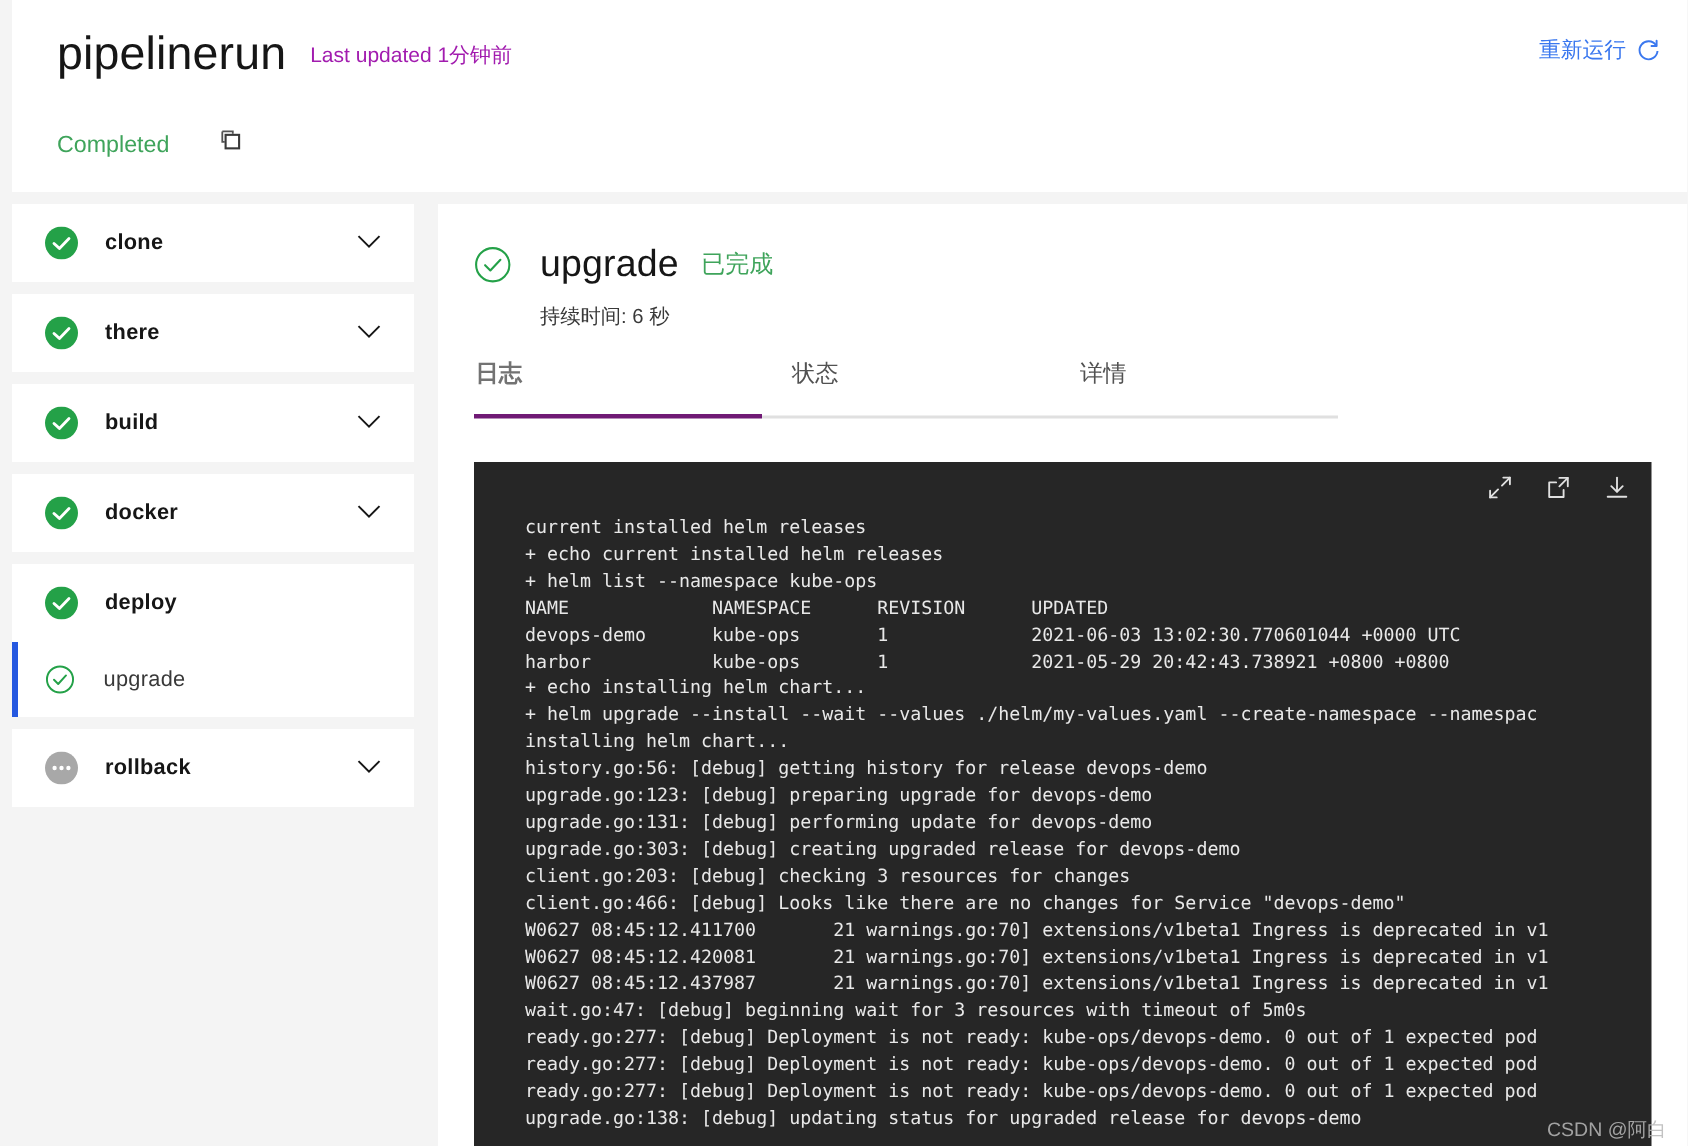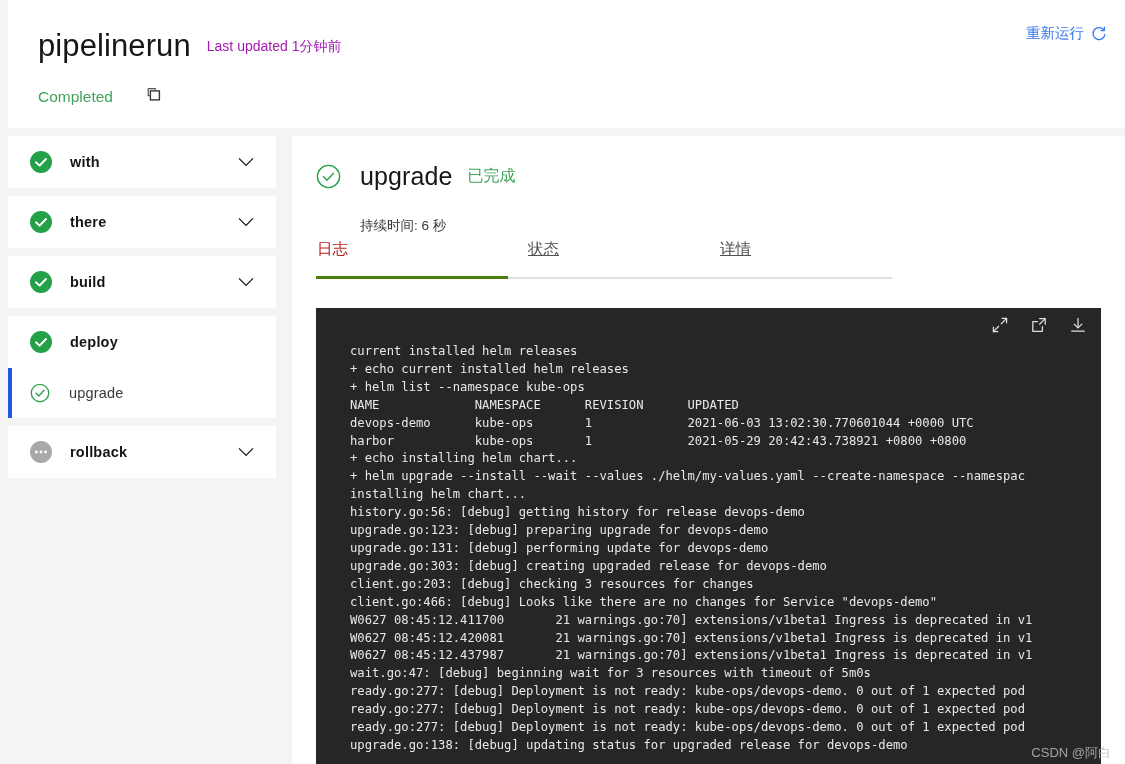--- a/index.html
+++ b/index.html
@@ -11,21 +11,21 @@
   }
   .page { position: relative; width: 1125px; height: 764px; background: #f4f4f4; }
 
   
   .header {
     position: absolute; left: 8px; top: 0; width: 1117px; height: 128px;
     background: #ffffff;
   }
   .header-top {
     position: absolute; left: 30px; top: 16px; right: 16px; height: 50px;
-    display: flex; align-items: flex-end;
+    display: flex; align-items: flex-start;
   }
   .run-title {
     font-size: 31px; font-weight: 300; color: #161616; letter-spacing: 0.1px;
     line-height: 40px;
   }
   .last-updated {
     font-size: 14px; color: #a21caf; margin-left: 16px; line-height: 40px;
   }
   .rerun {
     position: absolute; right: 18px; top: 24px;
@@ -83,32 +83,32 @@
     background: #ffffff;
   }
   .step-head { position: absolute; left: 24px; top: 26px; display: flex; align-items: center; }
   .step-head .big-icon { width: 25px; height: 25px; display: block; }
   .step-head .name {
     margin-left: 19px; font-size: 25px; font-weight: 400; color: #161616;
     letter-spacing: 0.1px;
   }
   .step-head .state { margin-left: 15px; font-size: 16px; color: #3fa45b; }
   .duration {
-    position: absolute; left: 68px; top: 81px;
+    position: absolute; left: 68px; top: 66px;
     font-size: 13.5px; color: #393939;
   }
 
   .tabs { position: absolute; left: 24px; top: 103px; width: 576px; height: 40px; display: flex; }
   .tab {
     width: 192px; height: 40px; font-size: 15.5px; color: #525252;
     border-bottom: 2px solid #e0e0e0; cursor: pointer;
     padding-left: 1px; display: flex; align-items: flex-start;
   }
-  .tab.active { color: #b91c1c; font-weight: 400; border-bottom: 3px solid #4d7c0f; }
-  .tab:nth-child(2), .tab:nth-child(3) { padding-left: 20px; text-decoration: underline; }
+  .tab.active { color: #737373; font-weight: 700; border-bottom: 3px solid #701a75; }
+  .tab:nth-child(2), .tab:nth-child(3) { padding-left: 20px; }
 
   .logwrap {
     position: absolute; left: 24px; top: 172px; width: 785px; height: 456px;
     background: #262626; overflow: hidden;
   }
   .log-tools {
     position: absolute; right: 14px; top: 8px; display: flex; gap: 21px;
     align-items: center;
   }
   .log-tools .tool { cursor: pointer; display: block; }
@@ -161,21 +161,21 @@
     <div class="sidebar">
 
       <div class="task-card">
         <div class="task-row">
           <span class="st-icon">
             <svg width="22" height="22" viewBox="0 0 22 22">
                 <circle cx="11" cy="11" r="11" fill="#24a148"></circle>
                 <polyline points="6,11.3 9.6,14.6 16,8" fill="none" stroke="#fff" stroke-width="1.9" stroke-linecap="round" stroke-linejoin="round"></polyline>
               </svg>
           </span>
-          <span class="t-label">with</span>
+          <span class="t-label">clone</span>
           <span class="chev">
             <svg width="16" height="10" viewBox="0 0 16 10">
                 <polyline points="1,1.4 8,8.4 15,1.4" fill="none" stroke="#161616" stroke-width="1.3"></polyline>
               </svg>
           </span>
         </div>
       </div>
 
       <div class="task-card">
         <div class="task-row">
@@ -204,20 +204,36 @@
           </span>
           <span class="t-label">build</span>
           <span class="chev">
             <svg width="16" height="10" viewBox="0 0 16 10">
                 <polyline points="1,1.4 8,8.4 15,1.4" fill="none" stroke="#161616" stroke-width="1.3"></polyline>
               </svg>
           </span>
         </div>
       </div>
 
+      <div class="task-card">
+        <div class="task-row">
+          <span class="st-icon">
+            <svg width="22" height="22" viewBox="0 0 22 22">
+                <circle cx="11" cy="11" r="11" fill="#24a148"></circle>
+                <polyline points="6,11.3 9.6,14.6 16,8" fill="none" stroke="#fff" stroke-width="1.9" stroke-linecap="round" stroke-linejoin="round"></polyline>
+              </svg>
+          </span>
+          <span class="t-label">docker</span>
+          <span class="chev">
+            <svg width="16" height="10" viewBox="0 0 16 10">
+                <polyline points="1,1.4 8,8.4 15,1.4" fill="none" stroke="#161616" stroke-width="1.3"></polyline>
+              </svg>
+          </span>
+        </div>
+      </div>
 
       <div class="task-card">
         <div class="task-row">
           <span class="st-icon">
             <svg width="22" height="22" viewBox="0 0 22 22">
                 <circle cx="11" cy="11" r="11" fill="#24a148"></circle>
                 <polyline points="6,11.3 9.6,14.6 16,8" fill="none" stroke="#fff" stroke-width="1.9" stroke-linecap="round" stroke-linejoin="round"></polyline>
               </svg>
           </span>
           <span class="t-label">deploy</span>

